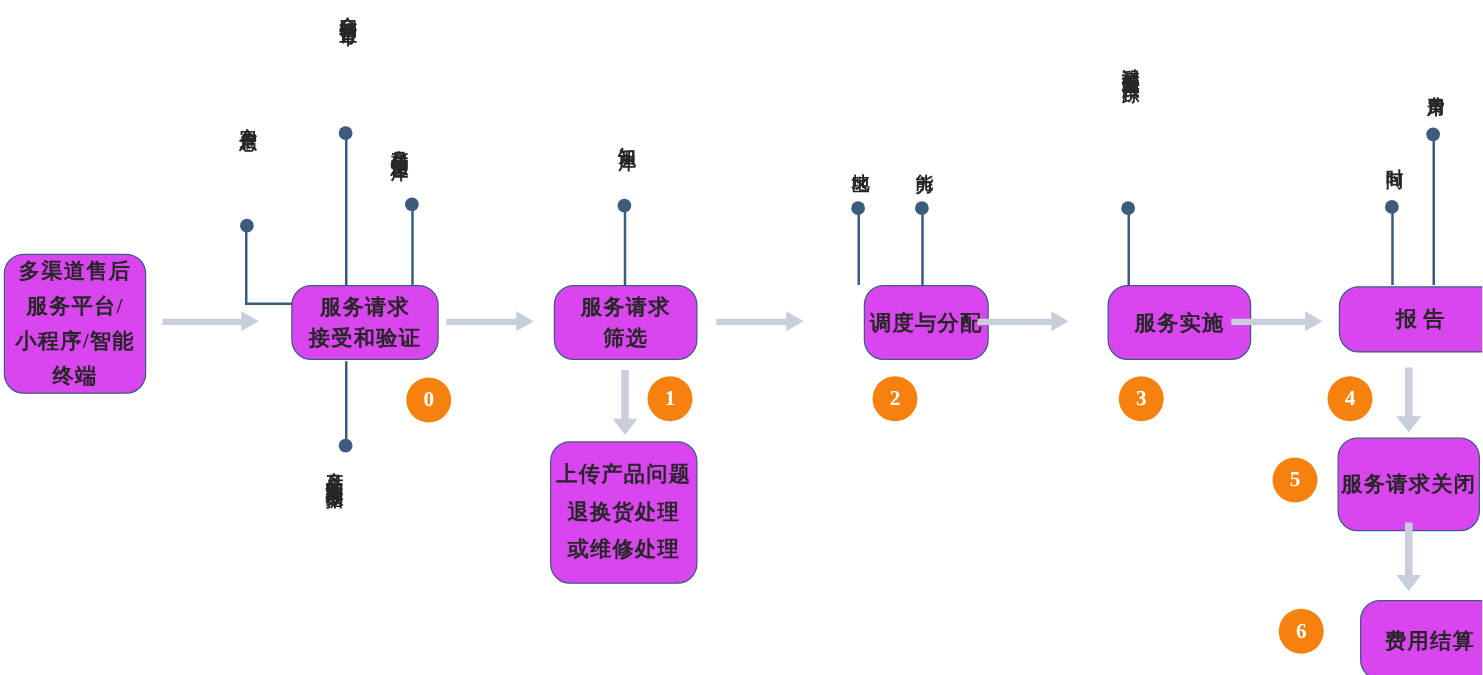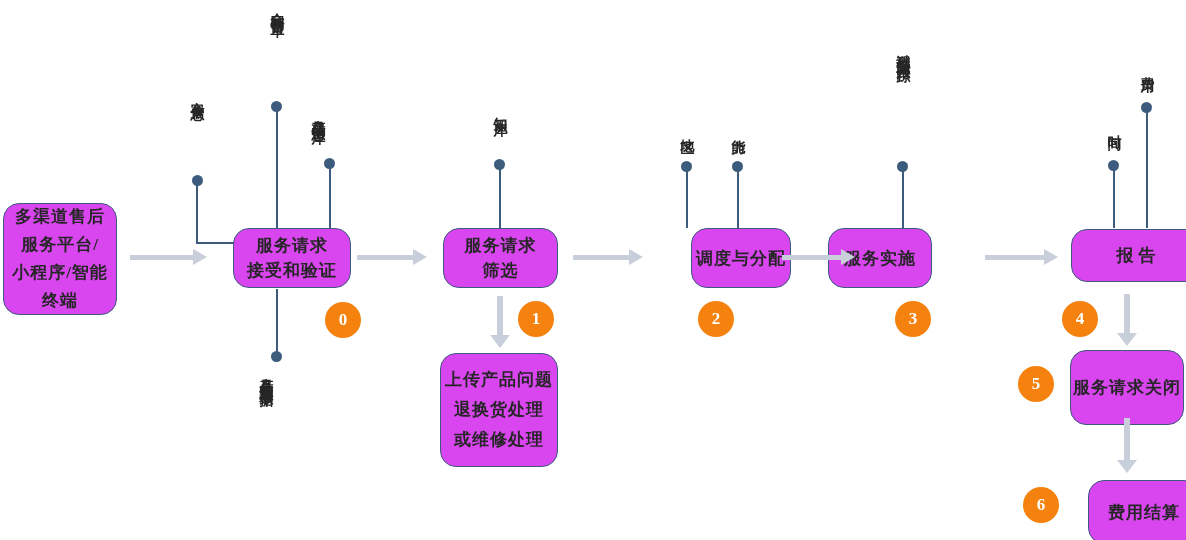--- a/index.html
+++ b/index.html
@@ -82,21 +82,21 @@
 
   <div class="box" style="left:443px;top:228px;width:115px;height:60px;line-height:25px;">
     <span>服务请求
 筛选</span>
   </div>
 
   <div class="box" style="left:655px;top:228px;width:100px;height:60px;margin-left:36px;">
     <span>调度与分配</span>
   </div>
 
-  <div class="box" style="left:828px;top:228px;width:104px;height:60px;">
+  <div class="box" style="left:886px;top:228px;width:115px;height:60px;">
     <span>服务实施</span>
   </div>
 
   <div class="box" style="left:1071px;top:229px;width:135px;height:53px;">
     <span style="letter-spacing:5px;">报告</span>
   </div>
 
   <div class="box" style="left:440px;top:353px;width:118px;height:114px;line-height:30px;">
     <span>上传产品问题
 退换货处理

